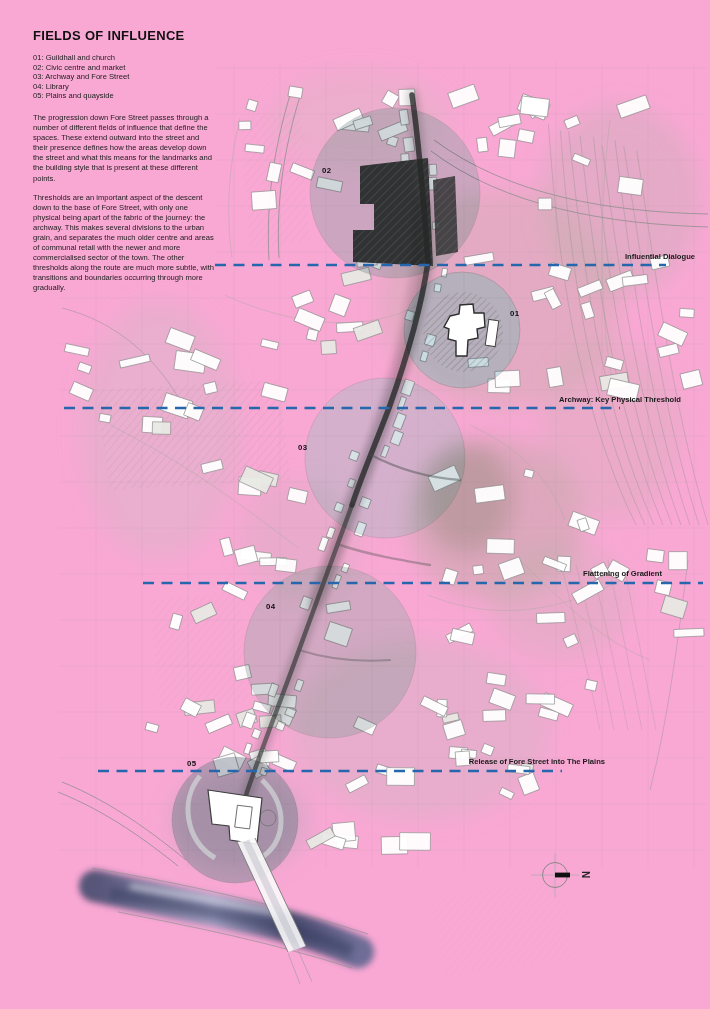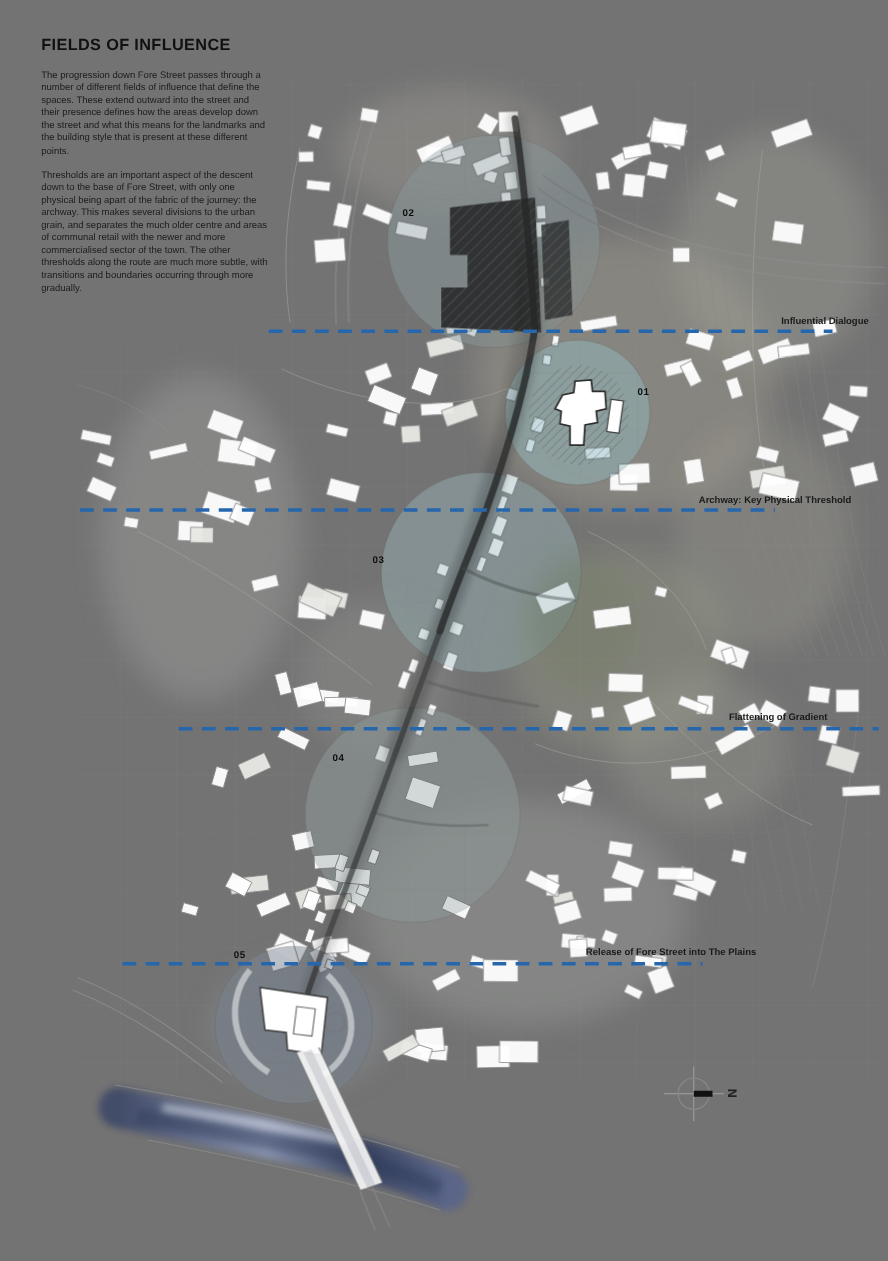--- a/index.html
+++ b/index.html
@@ -1,33 +1,40 @@
 <!DOCTYPE html>
 <html><head>
 <meta charset="utf-8">
 <style>
   html,body{margin:0;padding:0;background:#e8e8e8;}
-  .page{position:relative;width:710px;height:1009px;background:#737373;overflow:hidden;
+  .page{position:relative;width:710px;height:1009px;background:#f9a8d4;overflow:hidden;
         font-family:"Liberation Sans",sans-serif;margin:0 auto;}
   .header{position:absolute;left:33px;top:28px;width:194px;z-index:3;}
   .title{font-size:13px;font-weight:bold;letter-spacing:.3px;color:#111;margin:0 0 10px 0;}
   .legend-line{font-size:7.6px;line-height:9.6px;color:#1c1c1c;font-weight:500;}
   .para{font-size:7.6px;line-height:1.33;color:#1c1c1c;margin:9px 12px 0 0;text-align:left;}
   svg.map{position:absolute;left:0;top:0;z-index:1;}
   .thl{font:bold 7.6px "Liberation Sans",sans-serif;fill:#1a1a1a;}
   .fnum{font:bold 7.8px "Liberation Sans",sans-serif;fill:#0e0e0e;letter-spacing:.4px;}
   .cn{font:bold 10px "Liberation Sans",sans-serif;fill:#222;}
 </style>
 </head>
 <body>
 
 <div class="page">
 
   <div class="header">
     <h1 class="title">FIELDS OF INFLUENCE</h1>
+    <div>
+      <div class="legend-line">01: Guildhall and church</div>
+      <div class="legend-line">02: Civic centre and market</div>
+      <div class="legend-line">03: Archway and Fore Street</div>
+      <div class="legend-line">04: Library</div>
+      <div class="legend-line">05: Plains and quayside</div>
+    </div>
     <p class="para" style="margin-top:12px">The progression down Fore Street passes through a number of different fields of influence that define the spaces. These extend outward into the street and their presence defines how the areas develop down the street and what this means for the landmarks and the building style that is present at these different points.</p>
     <p class="para">Thresholds are an important aspect of the descent down to the base of Fore Street, with only one physical being apart of the fabric of the journey: the archway. This makes several divisions to the urban grain, and separates the much older centre and areas of communal retail with the newer and more commercialised sector of the town. The other thresholds along the route are much more subtle, with transitions and boundaries occurring through more gradually.</p>
   </div>
 
   <svg class="map" width="710" height="1009" viewBox="0 0 710 1009">
     <defs>
       <filter id="f8" x="-60%" y="-60%" width="220%" height="220%">
           <feGaussianBlur stdDeviation="11"></feGaussianBlur>
         </filter>
       <filter id="f3" x="-40%" y="-40%" width="180%" height="180%">

